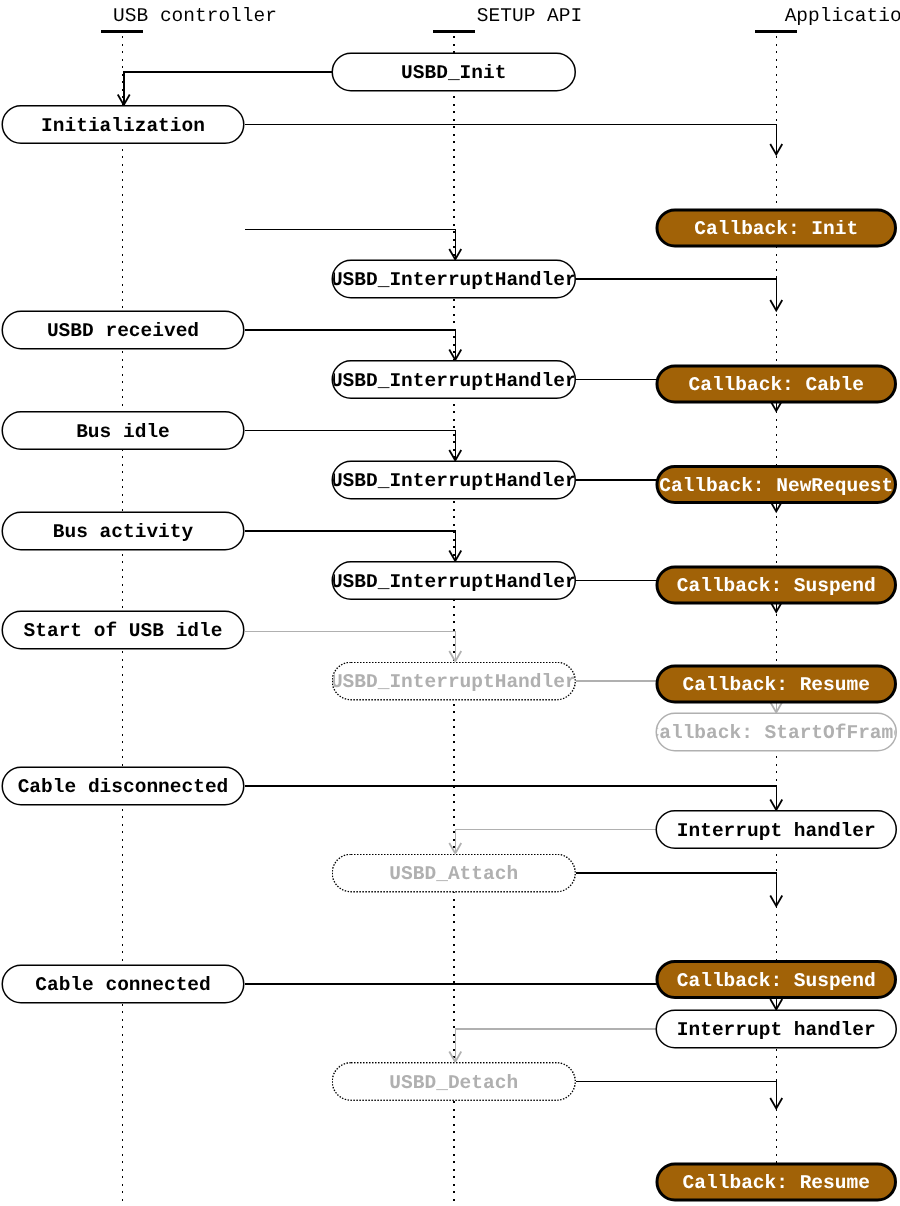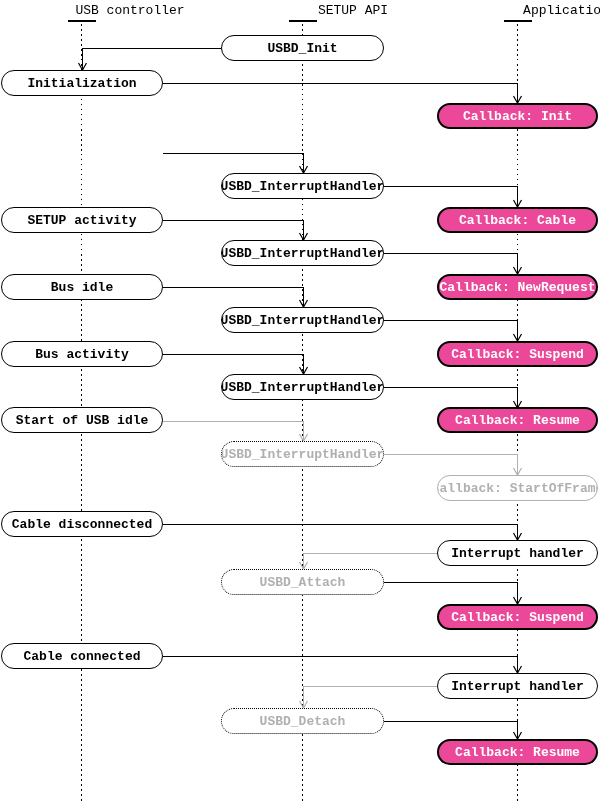--- a/index.html
+++ b/index.html
@@ -11,21 +11,21 @@
   .hdr {
     position:absolute; top:3px; transform:translateX(-50%);
     font-size:13px; color:#000; white-space:nowrap;margin-left:48px;
   }
   .node {
     position:absolute; box-sizing:border-box; height:26px;
     border:1px solid #000; border-radius:13px; background:#fff; color:#000;
     display:flex; align-items:center; justify-content:center;
     font-size:13px; white-space:nowrap; overflow:hidden; z-index:2;font-weight:bold;
   }
-  .cb   { background:#ec4899; color:#fff; border:2px solid #000; }
+  .cb   { background:#a16207; color:#fff; border:2px solid #000;margin-top:36px; }
   .ghost-d { border:1.5px dotted #000; color:#b0b0b0; }
   .ghost-g { border:1px solid #b0b0b0; color:#b0b0b0; }
   .w-left { left:1px;   width:162px; }
   .w-mid  { left:221px; width:163px; }
   .w-rgt  { left:437px; width:161px; }
 </style>
 </head>
 <body>
 
 <div class="stage">
@@ -94,21 +94,21 @@
   </svg>
 
   <div class="hdr" style="left:82px">USB controller</div>
   <div class="hdr" style="left:305px">SETUP API</div>
   <div class="hdr" style="left:518px">Application</div>
 
   <div class="node w-mid" style="top:35px">USBD_Init</div>
   <div class="node w-left" style="top:70px">Initialization</div>
   <div class="node w-rgt cb" style="top:103px">Callback: Init</div>
   <div class="node w-mid" style="top:173px">USBD_InterruptHandler</div>
-  <div class="node w-left" style="top:207px">SETUP activity</div>
+  <div class="node w-left" style="top:207px">USBD received</div>
   <div class="node w-rgt cb" style="top:207px">Callback: Cable</div>
   <div class="node w-mid" style="top:240px">USBD_InterruptHandler</div>
   <div class="node w-left" style="top:274px">Bus idle</div>
   <div class="node w-rgt cb" style="top:274px">Callback: NewRequest</div>
   <div class="node w-mid" style="top:307px">USBD_InterruptHandler</div>
   <div class="node w-left" style="top:341px">Bus activity</div>
   <div class="node w-rgt cb" style="top:341px">Callback: Suspend</div>
   <div class="node w-mid" style="top:374px">USBD_InterruptHandler</div>
   <div class="node w-left" style="top:407px">Start of USB idle</div>
   <div class="node w-rgt cb" style="top:407px">Callback: Resume</div>

